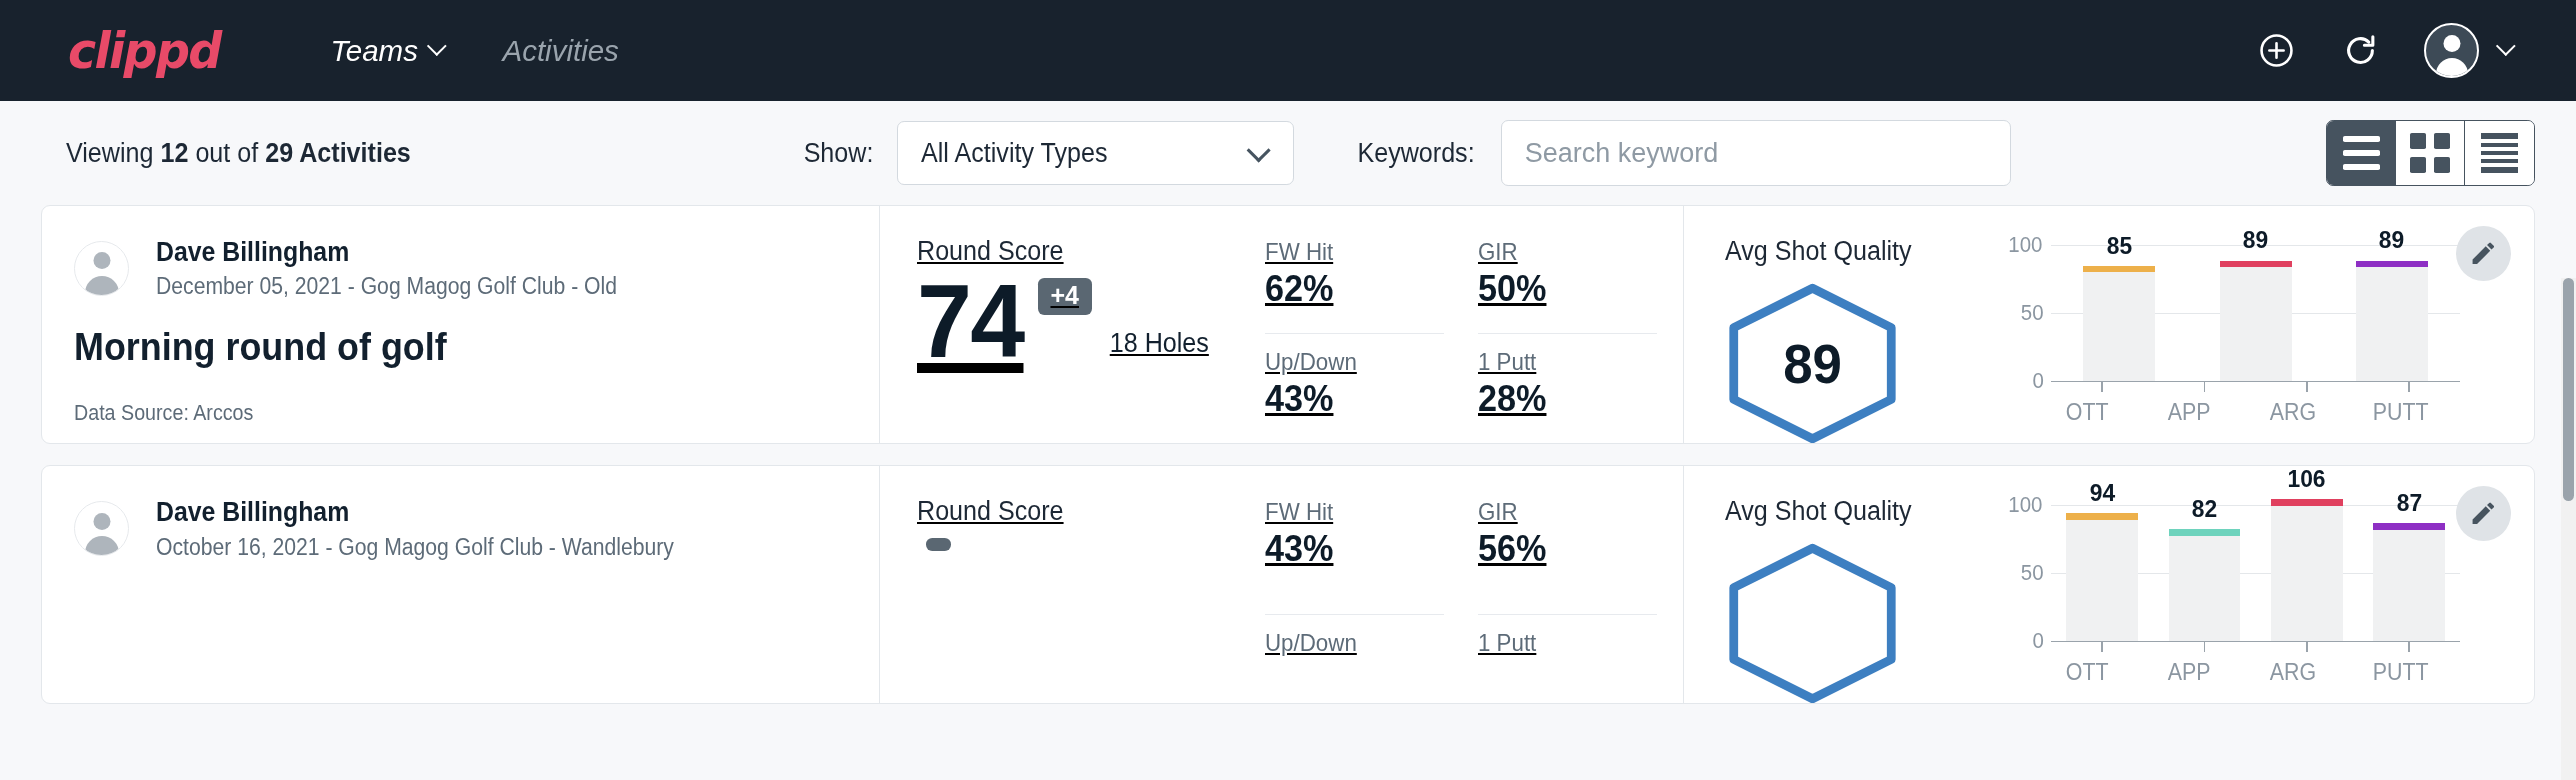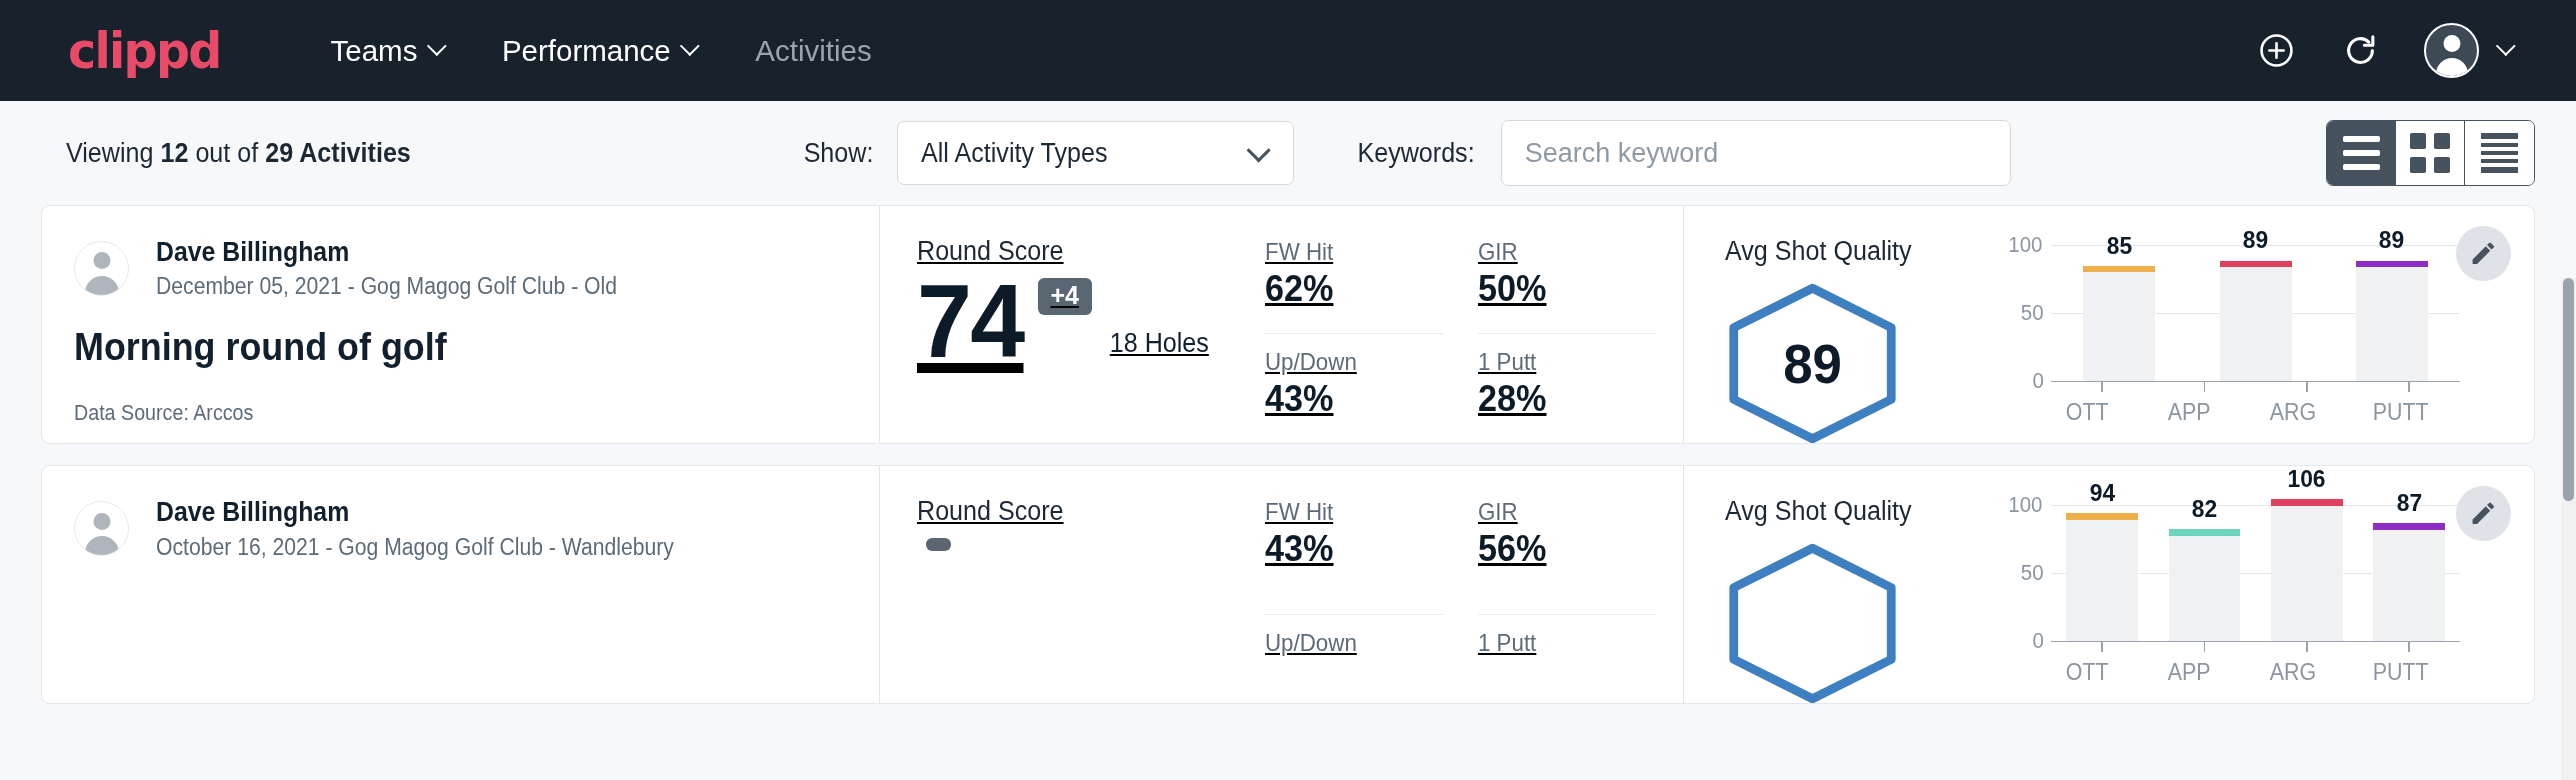--- a/index.html
+++ b/index.html
@@ -10,21 +10,21 @@
     font-family: "Liberation Sans", "DejaVu Sans", sans-serif;
     overflow: hidden;
   }
   .app { width: 2576px; height: 780px; position: relative; background: #f7f8fa; }
 
   
   .topbar {
     height: 101px; background: #18222d;
     display: flex; align-items: center;
     padding: 0 41px 0 64px;
-    position: relative; z-index: 5;
+    position: relative; z-index: 5; font-style: italic;
   }
   .logo {
     font-size: 50px; font-weight: 700; color: #e8convert;
     color: #e84a68; letter-spacing: -1.8px;
     font-family: "DejaVu Sans", sans-serif;
     line-height: 1; margin-right: 79px;
     transform: scaleX(0.95);
   }
   .navlinks { display: flex; align-items: center; gap: 0px; }
   .navitem {
@@ -317,24 +317,20 @@
 <body>
 
 <div class="app">
 
   <div class="topbar">
     <div class="logo">clippd</div>
 
     <div class="navlinks">
       <div class="navitem">
         <span>Teams</span>
-        <span class="chev"></span>
-      </div>
-      <div class="navitem">
-        <span>Performance</span>
         <span class="chev"></span>
       </div>
       <div class="navitem muted">
         <span>Activities</span>
       </div>
     </div>
 
     <div class="topright">
       <div class="icon-btn">
         <svg width="39" height="39" viewBox="0 0 24 24" fill="none" stroke="#ffffff" stroke-width="1.6">

